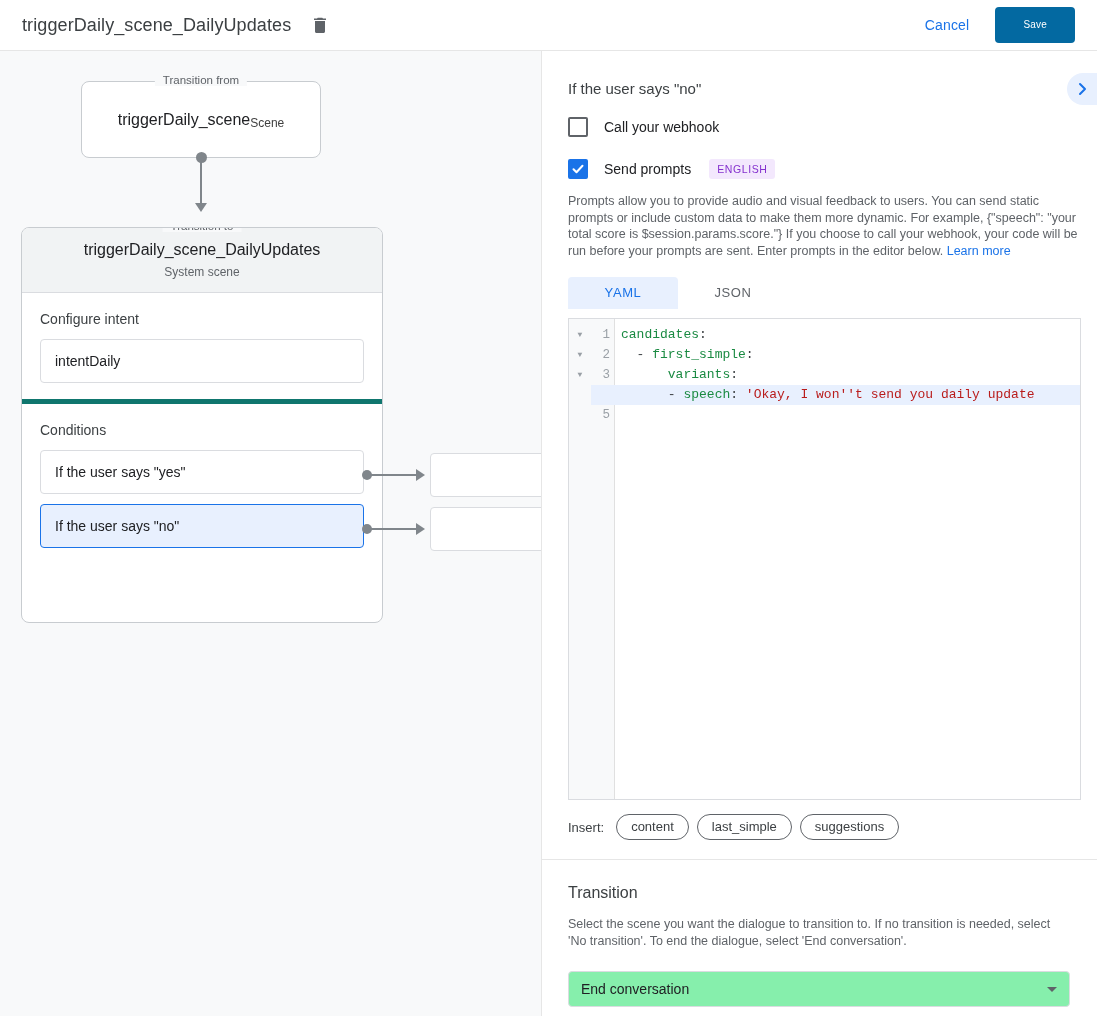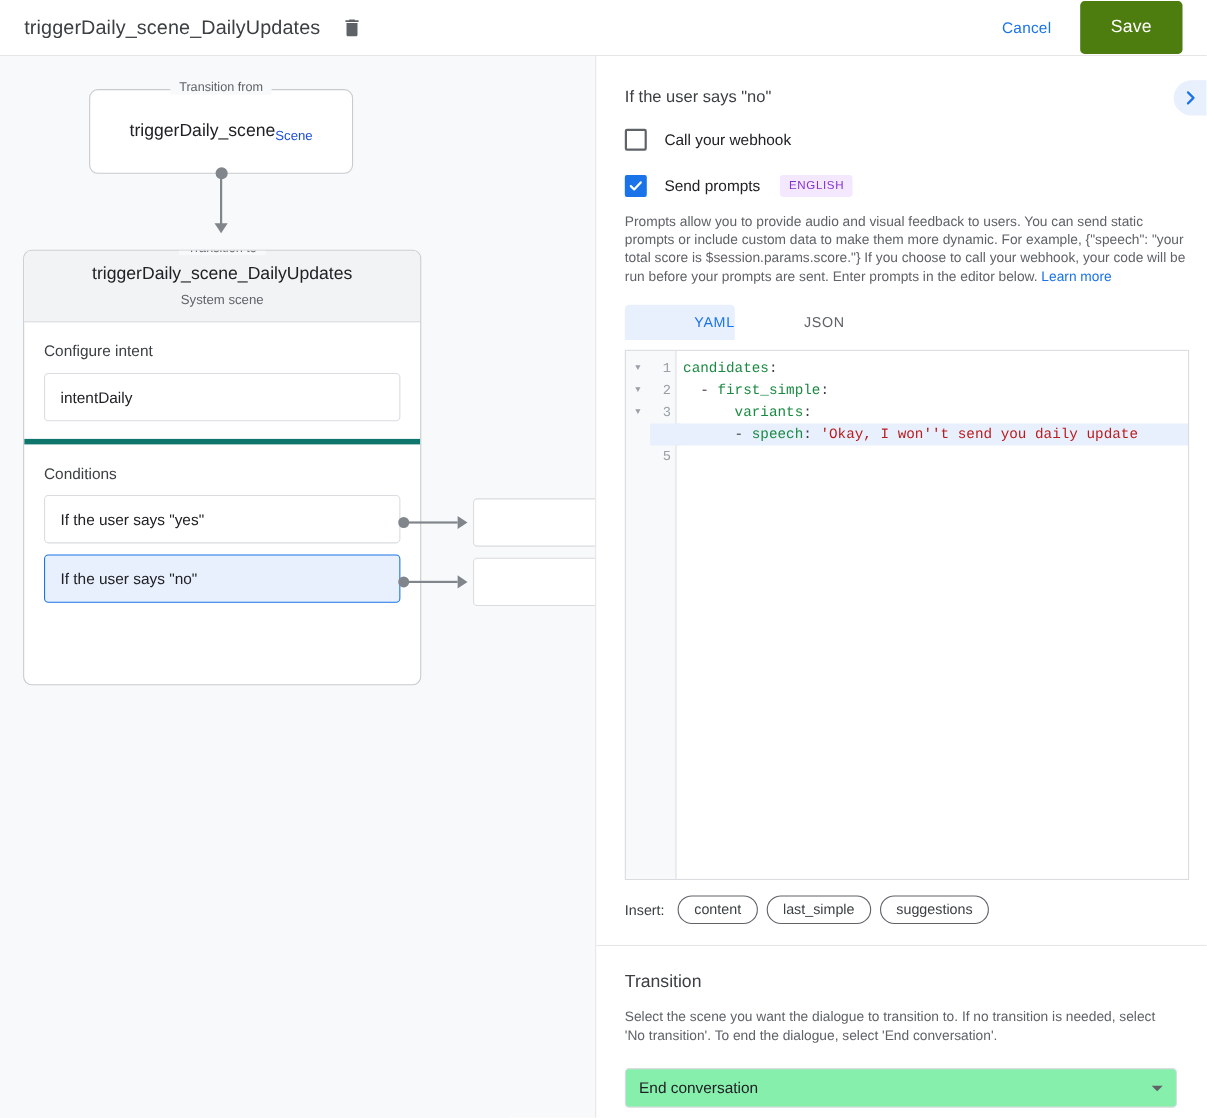--- a/index.html
+++ b/index.html
@@ -35,23 +35,23 @@
   }
   #delete-btn svg { display:block; }
   #topbar-spacer { flex: 1 1 auto; }
   #cancel-btn {
     font-size: 14px; color: #1a73e8; font-weight: 500;
     padding: 8px 14px; border-radius: 4px; cursor: pointer;
     background: transparent; border: none; letter-spacing:.2px;
   }
   #save-btn {
     margin-left: 12px; margin-right: 22px;
-    background: #4d7c0f; color: #fff; border: none;
-    font-size: 16px; font-weight: 500; letter-spacing:.2px;
-    padding: 0 28px; height: 48px; line-height: 36px;
+    background: #0369a1; color: #fff; border: none;
+    font-size: 10px; font-weight: 500; letter-spacing:.2px;
+    padding: 0 28px; height: 36px; line-height: 36px;
     border-radius: 4px; cursor: pointer;
   }
 
   
   #canvas {
     position: absolute; left: 0; top: 51px;
     width: 541px; height: 965px;
     background: #f8f9fa;
     overflow: hidden;
   }
@@ -71,21 +71,21 @@
     color: #5f6368;
     white-space: nowrap;
   }
 
   
   #box-from {
     left: 81px; top: 30px; width: 240px; height: 77px;
     display:flex; align-items:center; justify-content:center;
   }
   #box-from .scene-name { font-size: 16px; color: #202124; }
-  #box-from .scene-sub  { font-size: 12px; color: #1d4ed8; margin-top: 6px; }
+  #box-from .scene-sub  { font-size: 12px; color: #404040; margin-top: 6px; }
 
   
   #conn-dot {
     position: absolute; left: 196px; top: 101px;
     width: 11px; height: 11px; border-radius: 50%;
     background: #80868b;
   }
   #conn-line {
     position: absolute; left: 200px; top: 107px;
     width: 2px; height: 47px; background: #80868b;
@@ -190,21 +190,21 @@
   #desc {
     margin: 14px 26px 0 26px;
     font-size: 12.5px; line-height: 16.5px; color: #5f6368;
     width: 510px;
   }
   #desc a { color: #1a73e8; text-decoration: none; }
 
   
   #tabs { display:flex; margin: 18px 0 0 26px; }
   .tab {
-    width: 100px; height: 32px; line-height: 32px; text-align:right;
+    width: 110px; height: 32px; line-height: 32px; text-align:center;
     font-size: 13px; color: #5f6368; letter-spacing: .6px;
     cursor: pointer; border-radius: 4px 4px 0 0;
   }
   .tab.active { background: #e8f0fe; color: #1a73e8; }
 
   
   #editor {
     margin: 9px 0 0 26px;
     width: 513px; height: 482px;
     border: 1px solid #dadce0;

